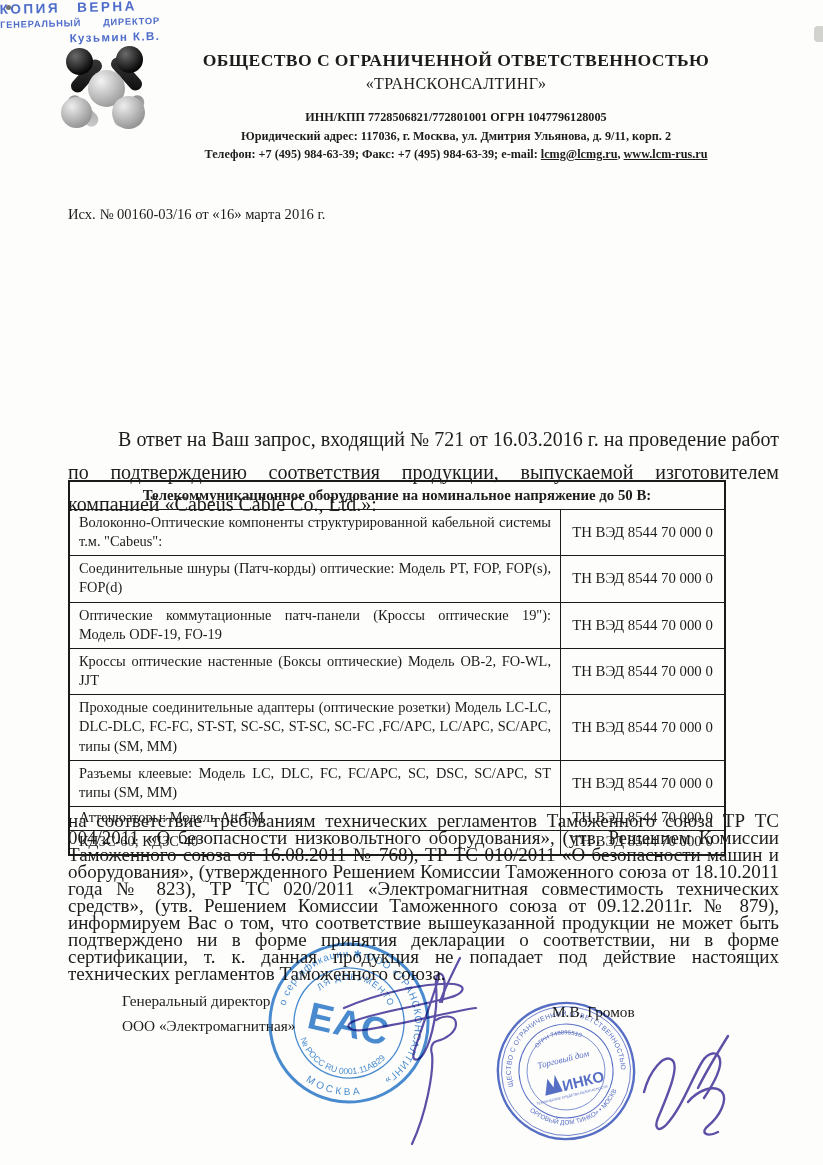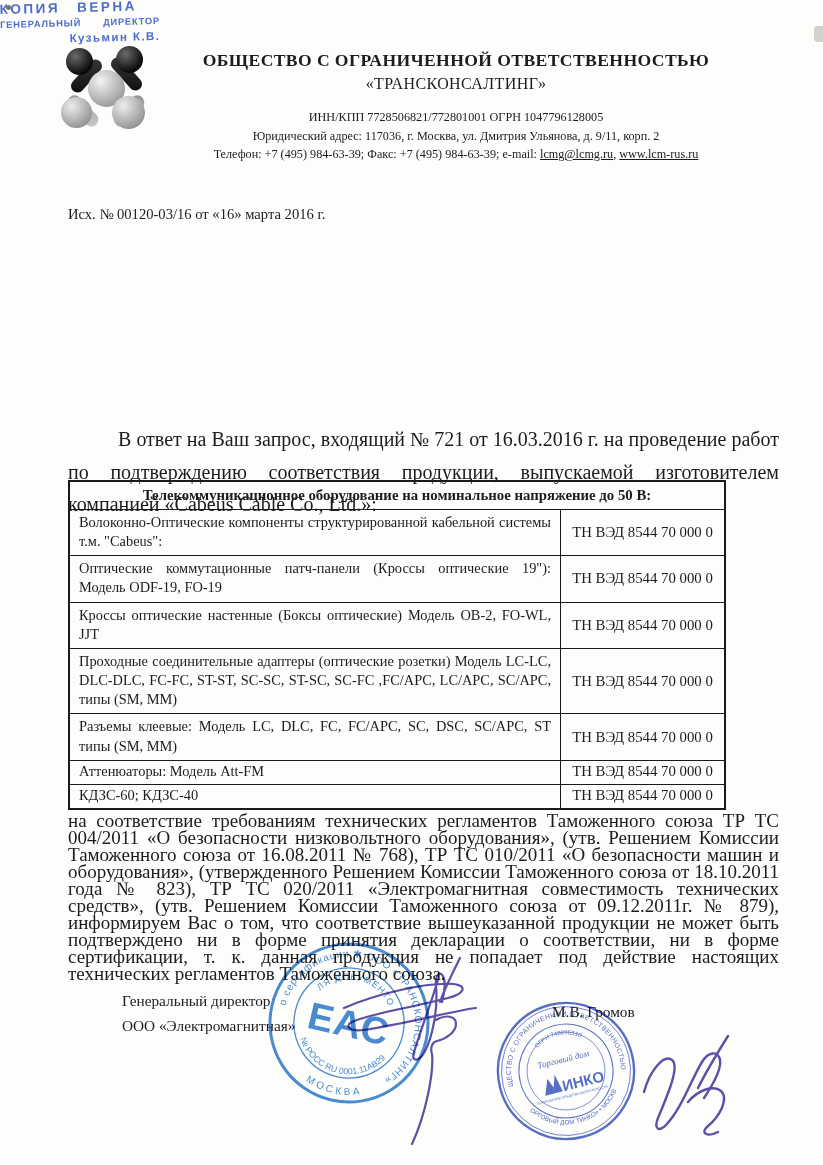--- a/index.html
+++ b/index.html
@@ -16,21 +16,21 @@
   .sphere{position:absolute;border-radius:50%;}
   .sp-tl{left:8px;top:8px;width:27px;height:27px;background:radial-gradient(circle at 35% 30%,#6a6a6a,#0a0a0a 70%);}
   .sp-tr{left:58px;top:6px;width:27px;height:27px;background:radial-gradient(circle at 35% 30%,#6a6a6a,#0a0a0a 70%);}
   .sp-c {left:30px;top:30px;width:37px;height:37px;background:radial-gradient(circle at 35% 30%,#f3f3f3,#9c9c9c 75%);}
   .sp-bl{left:3px;top:57px;width:31px;height:31px;background:radial-gradient(circle at 35% 30%,#ededed,#949494 75%);}
   .sp-br{left:54px;top:56px;width:33px;height:33px;background:radial-gradient(circle at 35% 30%,#ededed,#949494 75%);}
 
   .letterhead{position:absolute;left:150px;top:50px;width:612px;text-align:center;}
   .org1{font-size:17.6px;font-weight:bold;letter-spacing:.4px;}
   .org2{font-size:16px;font-weight:normal;margin-top:4px;letter-spacing:.4px;}
-  .requisites{margin-top:15px;font-weight:normal;font-size:12.2px;line-height:18.6px;}
+  .requisites{margin-top:15px;font-weight:bold;font-size:12.2px;line-height:18.6px;}
   .lnk{text-decoration:underline;}
 
   .ref-line{position:absolute;left:68px;top:206px;font-size:14.6px;}
 
   .intro{position:absolute;left:68px;top:423px;width:711px;font-size:20px;
          line-height:32.5px;text-indent:50px;text-align:justify;}
 
   
   .products-table{position:absolute;left:68px;top:480px;width:658px;border-collapse:collapse;}
   .products-table th,.products-table td{border:1.5px solid #1a1a1a;}
@@ -89,31 +89,35 @@
   <div class="letterhead">
     <div class="org1">ОБЩЕСТВО С ОГРАНИЧЕННОЙ ОТВЕТСТВЕННОСТЬЮ</div>
     <div class="org2">«ТРАНСКОНСАЛТИНГ»</div>
     <div class="requisites">
       <div>ИНН/КПП 7728506821/772801001 ОГРН 1047796128005</div>
       <div>Юридический адрес: 117036, г. Москва, ул. Дмитрия Ульянова, д. 9/11, корп. 2</div>
       <div><span>Телефон: +7 (495) 984-63-39; Факс: +7 (495) 984-63-39; e-mail: </span><span class="lnk">lcmg@lcmg.ru</span><span>, </span><span class="lnk">www.lcm-rus.ru</span></div>
     </div>
   </div>
 
-  <div class="ref-line">Исх. № 00120-03/16 от «16» марта 2016 г.</div>
+  <div class="ref-line">Исх. № 00160-03/16 от «16» марта 2016 г.</div>
 
   <div class="intro">В ответ на Ваш запрос, входящий № 721 от 16.03.2016 г. на проведение работ по подтверждению соответствия продукции, выпускаемой изготовителем компанией  «Cabeus Cable Co., Ltd.»:</div>
 
   <table class="products-table">
     <tbody>
         <tr>
       <th class="tbl-head" colspan="2">Телекоммуникационное оборудование на номинальное напряжение до 50 В:</th>
     </tr>
     <tr class="bold-row">
       <td class="desc">Волоконно-Оптические компоненты структурированной кабельной системы т.м. "Cabeus":</td>
+      <td class="code">ТН ВЭД 8544 70 000 0</td>
+    </tr>
+    <tr>
+      <td class="desc">Соединительные шнуры (Патч-корды) оптические: Модель PT, FOP, FOP(s), FOP(d)</td>
       <td class="code">ТН ВЭД 8544 70 000 0</td>
     </tr>
     <tr>
       <td class="desc">Оптические коммутационные патч-панели (Кроссы оптические 19"): Модель ODF-19, FO-19</td>
       <td class="code">ТН ВЭД 8544 70 000 0</td>
     </tr>
     <tr>
       <td class="desc">Кроссы оптические настенные (Боксы оптические) Модель OB-2, FO-WL, JJT</td>
       <td class="code">ТН ВЭД 8544 70 000 0</td>
     </tr>

